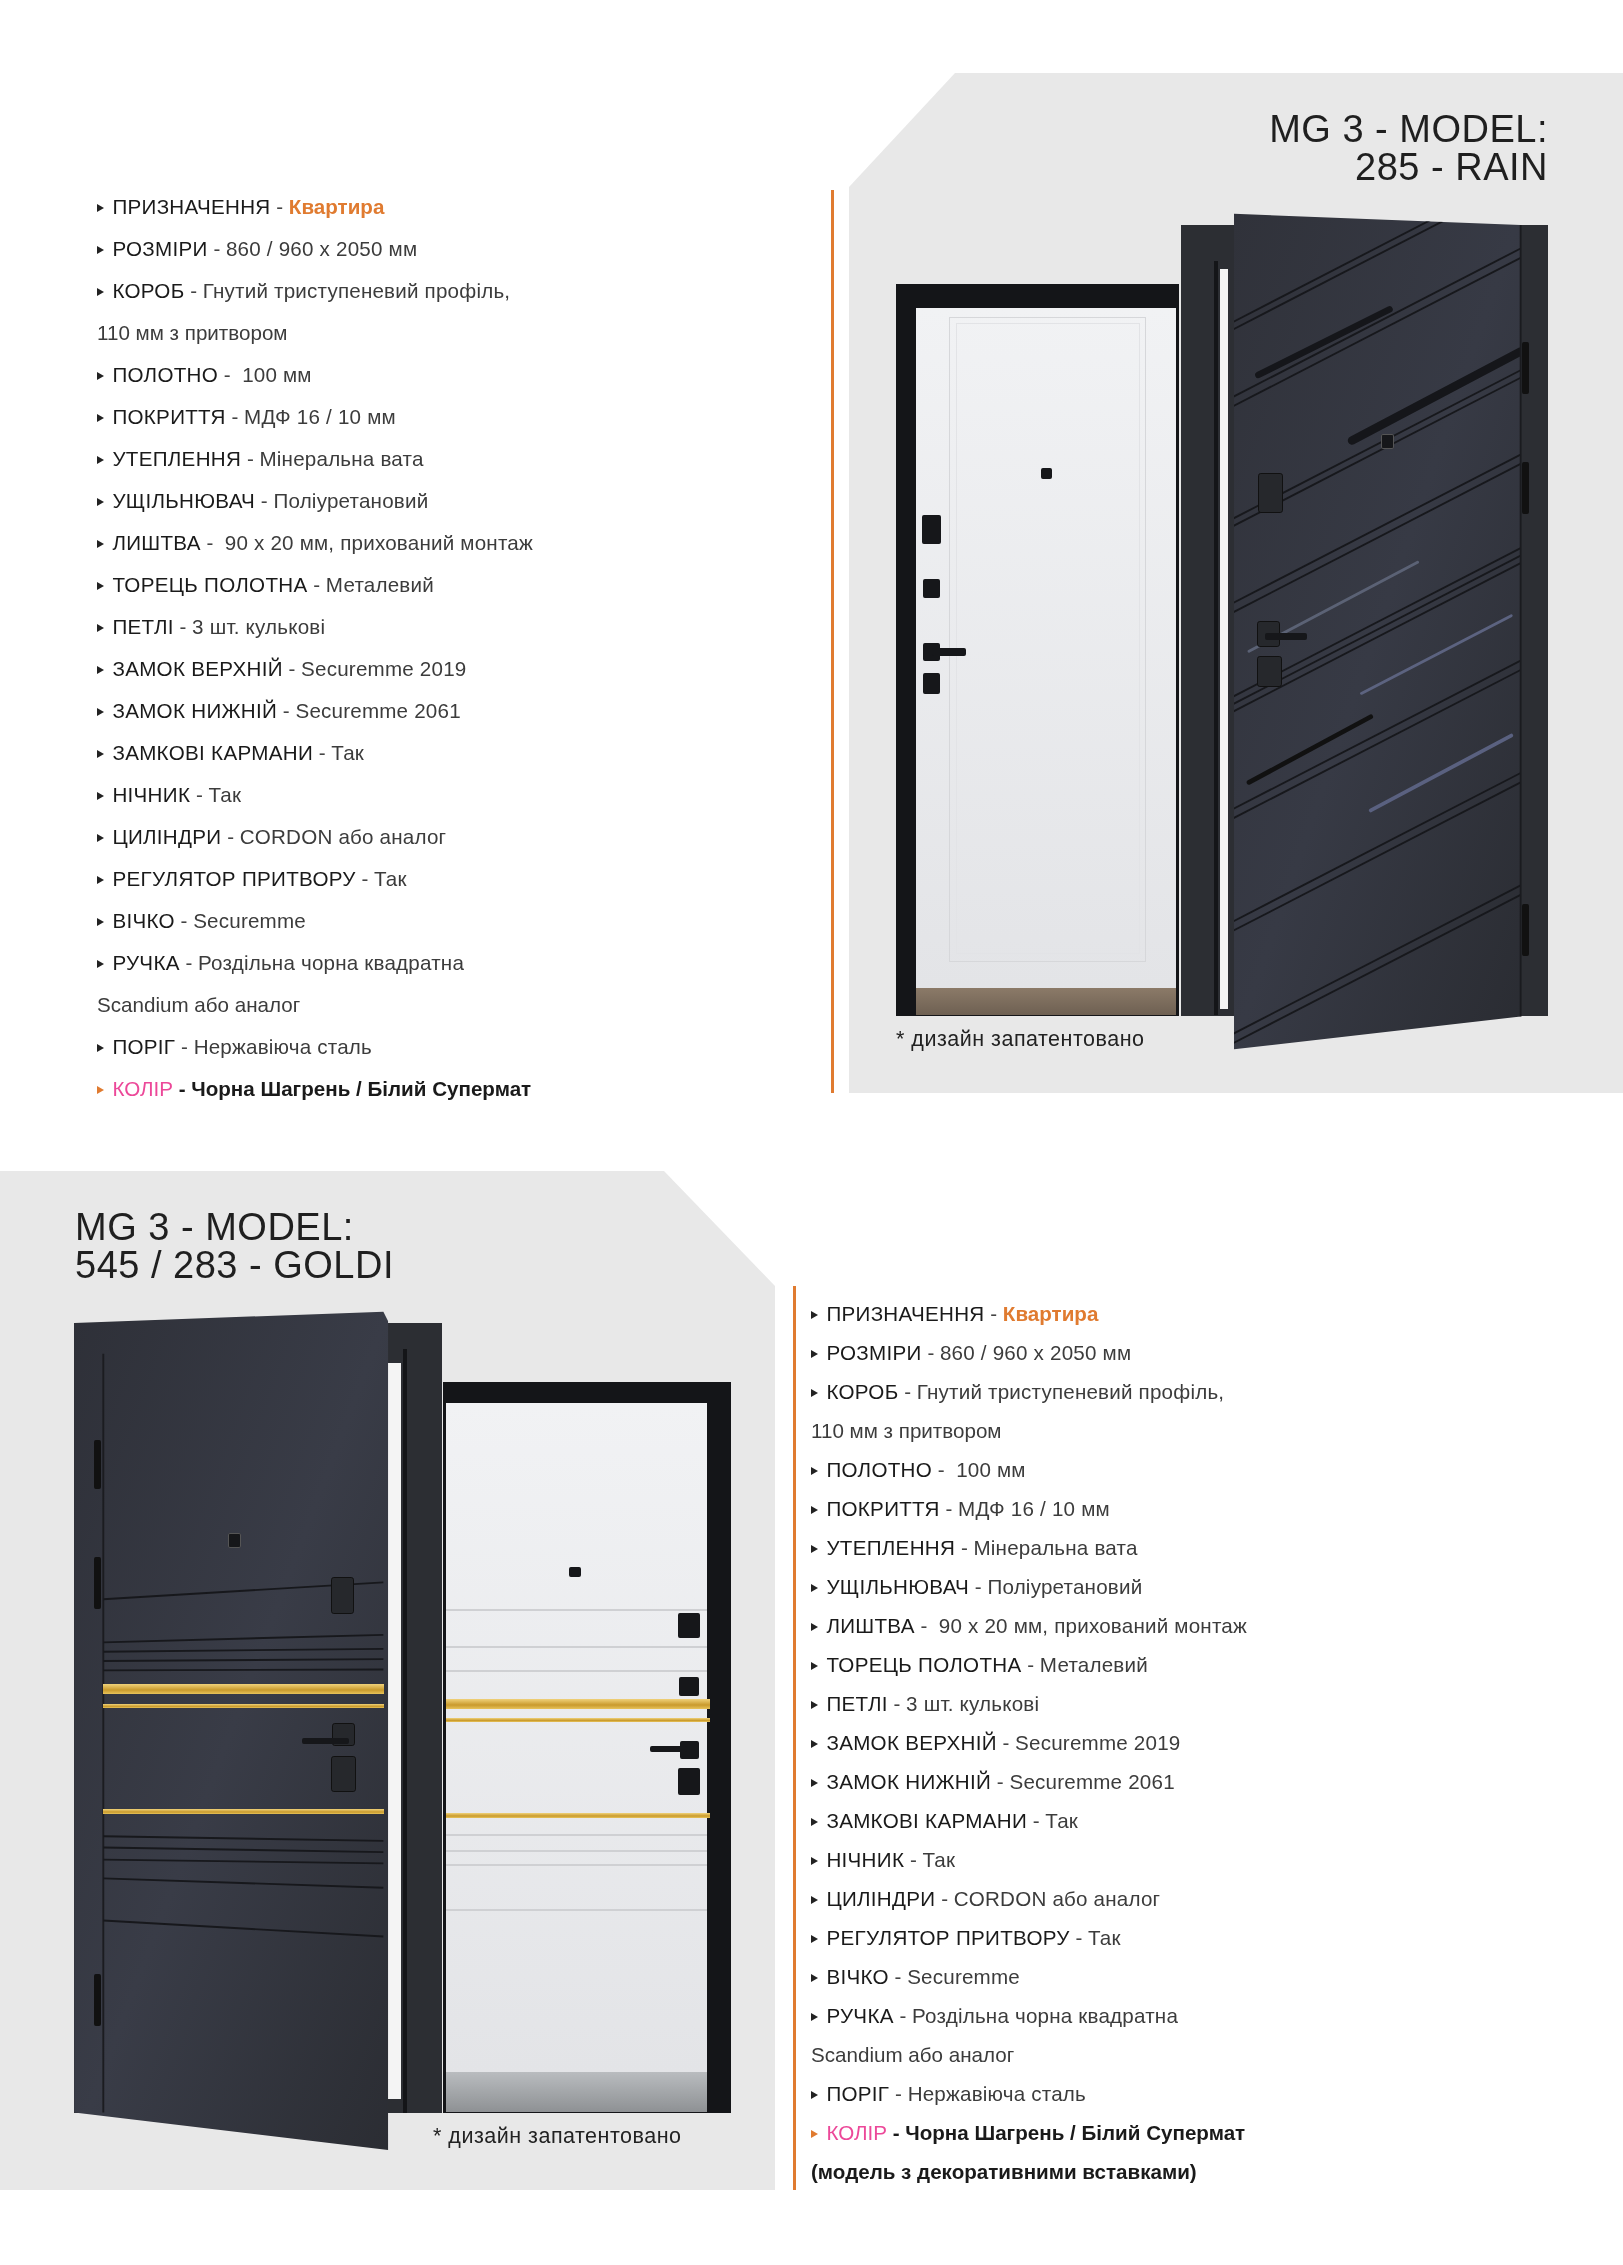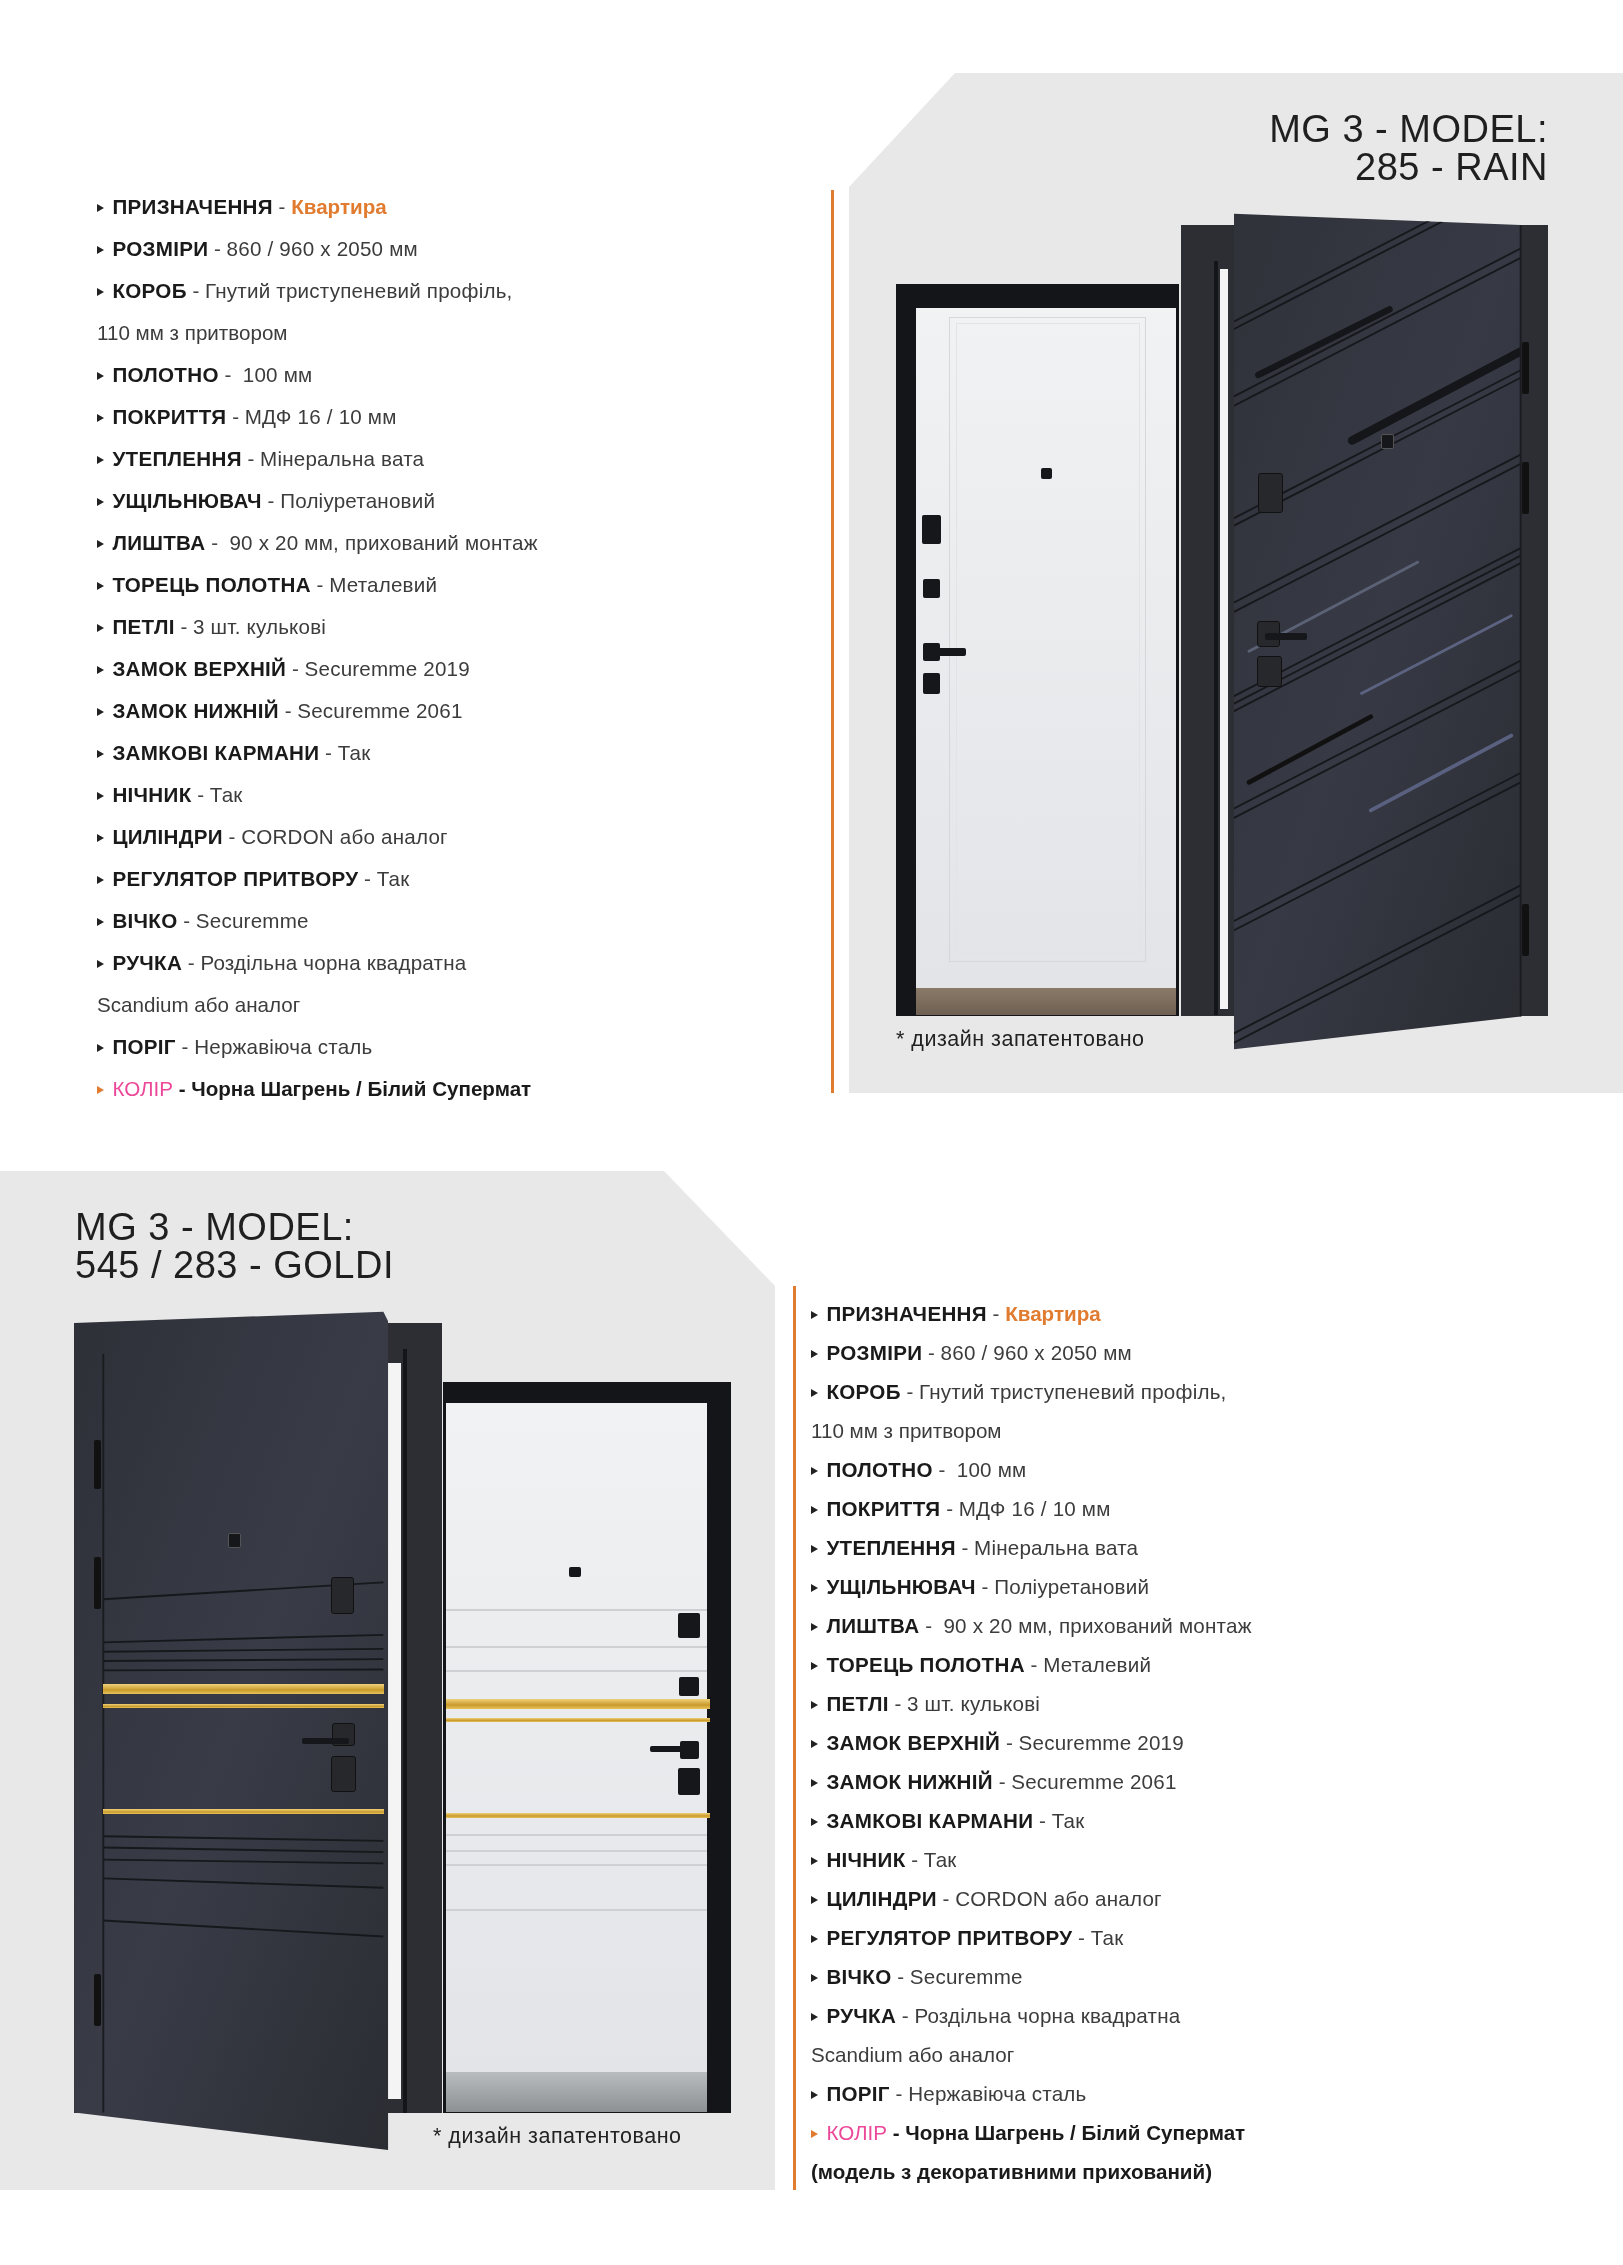--- a/index.html
+++ b/index.html
@@ -16,21 +16,21 @@
   .title-bot { left:75px; top:1208px; text-align:left; }
   .spec-list { position:absolute; margin:0; padding:0; list-style:none; font-size:20.6px; }
   .spec-list li { white-space:nowrap; }
   .list-top { left:97px; top:192px; }
   .list-top li { height:42px; line-height:30px; }
   .list-bot { left:811px; top:1299px; }
   .list-bot li { height:39px; line-height:30px; }
   .bullet { display:inline-block; width:0; height:0; border-top:4.7px solid transparent; border-bottom:4.7px solid transparent;
             border-left:7.5px solid #222; margin-right:8.4px; vertical-align:1.9px; }
   .bullet.accent { border-left-color:#e07b30; }
-  .lbl { color:#1a1a1a; font-weight:700; letter-spacing:0.3px; }
+  .lbl { color:#1a1a1a; font-weight:400; letter-spacing:0.3px; }
   .sep { color:#444; }
   .val { color:#3c3c3c; letter-spacing:0.2px; }
   .val-accent { color:#e07b30; font-weight:700; }
   .lbl-accent { color:#ec4899; font-weight:500; }
   .val-bold { color:#1a1a1a; font-weight:700; }
   .cont { color:#3c3c3c; }
   .cont-bold { color:#1a1a1a; font-weight:700; }
   .caption { position:absolute; font-size:21.5px; color:#222; letter-spacing:0.5px; white-space:nowrap; }
 
   
@@ -182,21 +182,21 @@
       <li><span class="bullet"></span><span class="lbl">ЗАМОК НИЖНІЙ</span><span class="sep" style="white-space: pre;"> - </span><span class="val">Securemme 2061</span></li>
       <li><span class="bullet"></span><span class="lbl">ЗАМКОВІ КАРМАНИ</span><span class="sep" style="white-space: pre;"> - </span><span class="val">Так</span></li>
       <li><span class="bullet"></span><span class="lbl">НІЧНИК</span><span class="sep" style="white-space: pre;"> - </span><span class="val">Так</span></li>
       <li><span class="bullet"></span><span class="lbl">ЦИЛІНДРИ</span><span class="sep" style="white-space: pre;"> - </span><span class="val">CORDON або аналог</span></li>
       <li><span class="bullet"></span><span class="lbl">РЕГУЛЯТОР ПРИТВОРУ</span><span class="sep" style="white-space: pre;"> - </span><span class="val">Так</span></li>
       <li><span class="bullet"></span><span class="lbl">ВІЧКО</span><span class="sep" style="white-space: pre;"> - </span><span class="val">Securemme</span></li>
       <li><span class="bullet"></span><span class="lbl">РУЧКА</span><span class="sep" style="white-space: pre;"> - </span><span class="val">Роздільна чорна квадратна</span></li>
       <li><span class="cont">Scandium або аналог</span></li>
       <li><span class="bullet"></span><span class="lbl">ПОРІГ</span><span class="sep" style="white-space: pre;"> - </span><span class="val">Нержавіюча сталь</span></li>
       <li><span class="bullet accent"></span><span class="lbl-accent">КОЛІР</span><span class="val-bold" style="white-space: pre;"> - </span><span class="val-bold">Чорна Шагрень / Білий Супермат</span></li>
-      <li><span class="cont-bold">(модель з декоративними прихований)</span></li>
+      <li><span class="cont-bold">(модель з декоративними вставками)</span></li>
     </ul>
 
   <div>
 
     <div class="frame-dark" style="left:74px; top:1323px; width:368px; height:790px;"></div>
     <div class="slit" style="left:386px; top:1363px; width:15px; height:736px;"></div>
     <div class="frame-black" style="left:403px; top:1349px; width:3.7px; height:764px;"></div>
 
     <svg width="319" height="843" style="left:74px; top:1307px;" viewBox="0 0 340 900">
       <defs>

